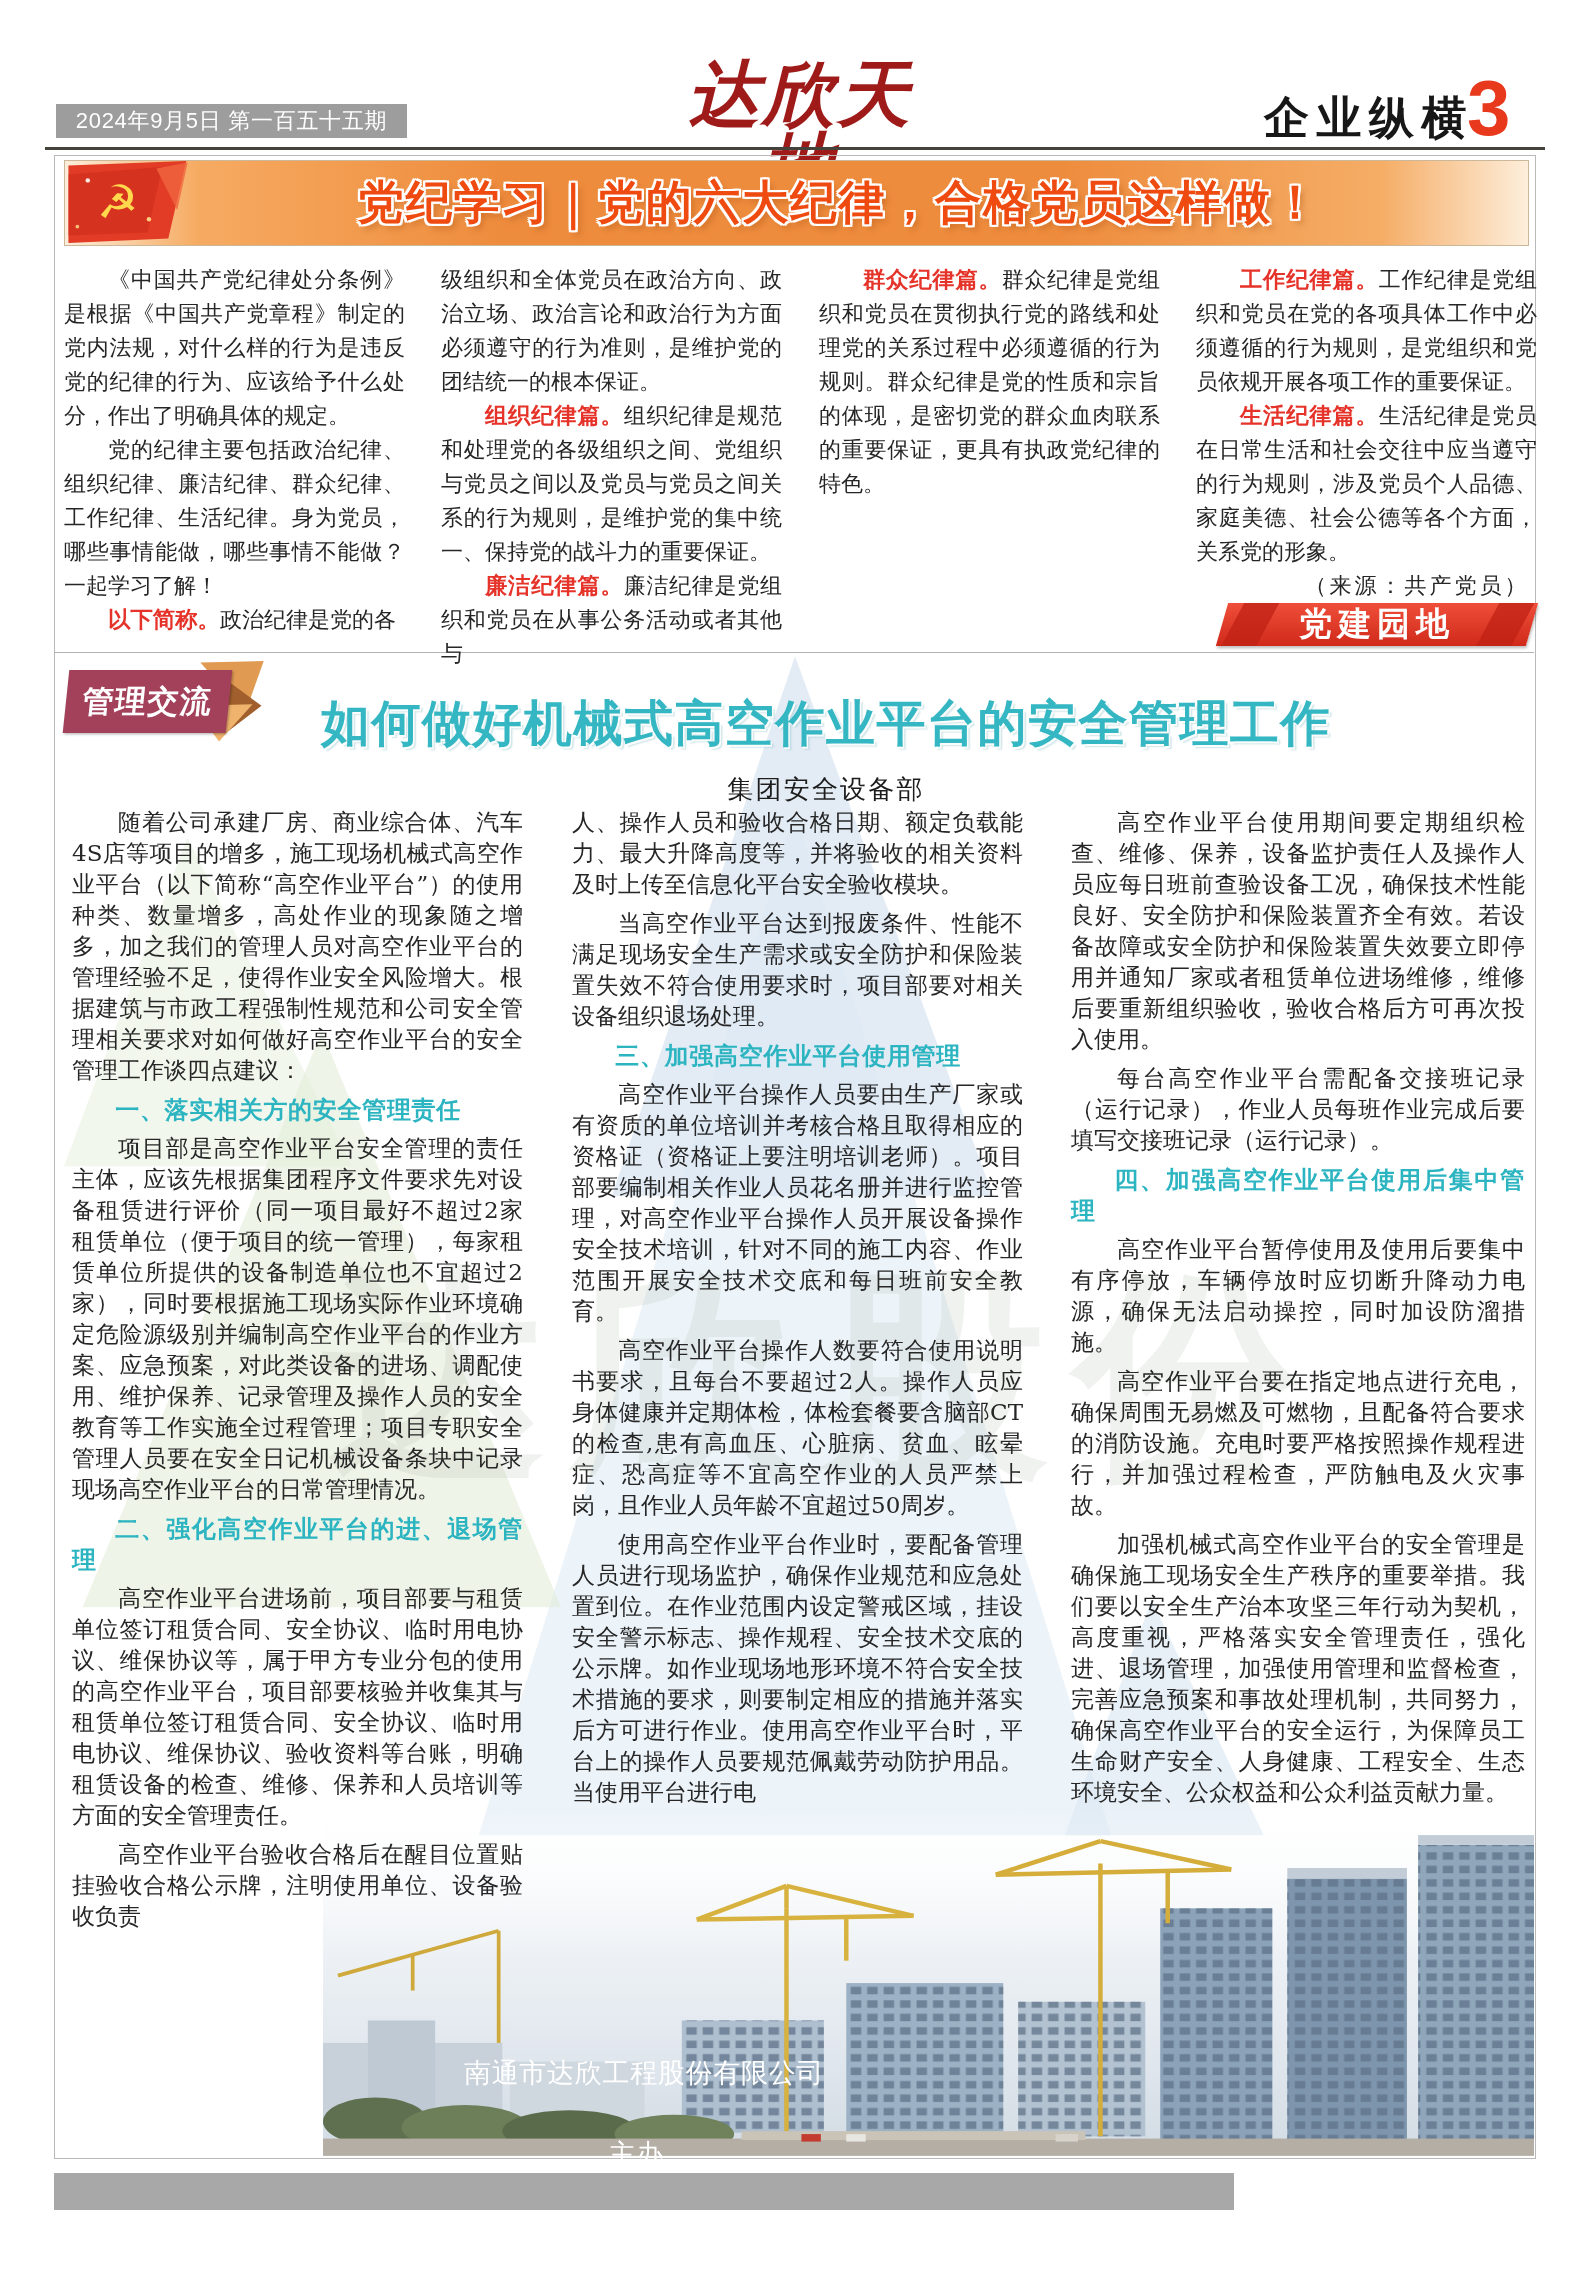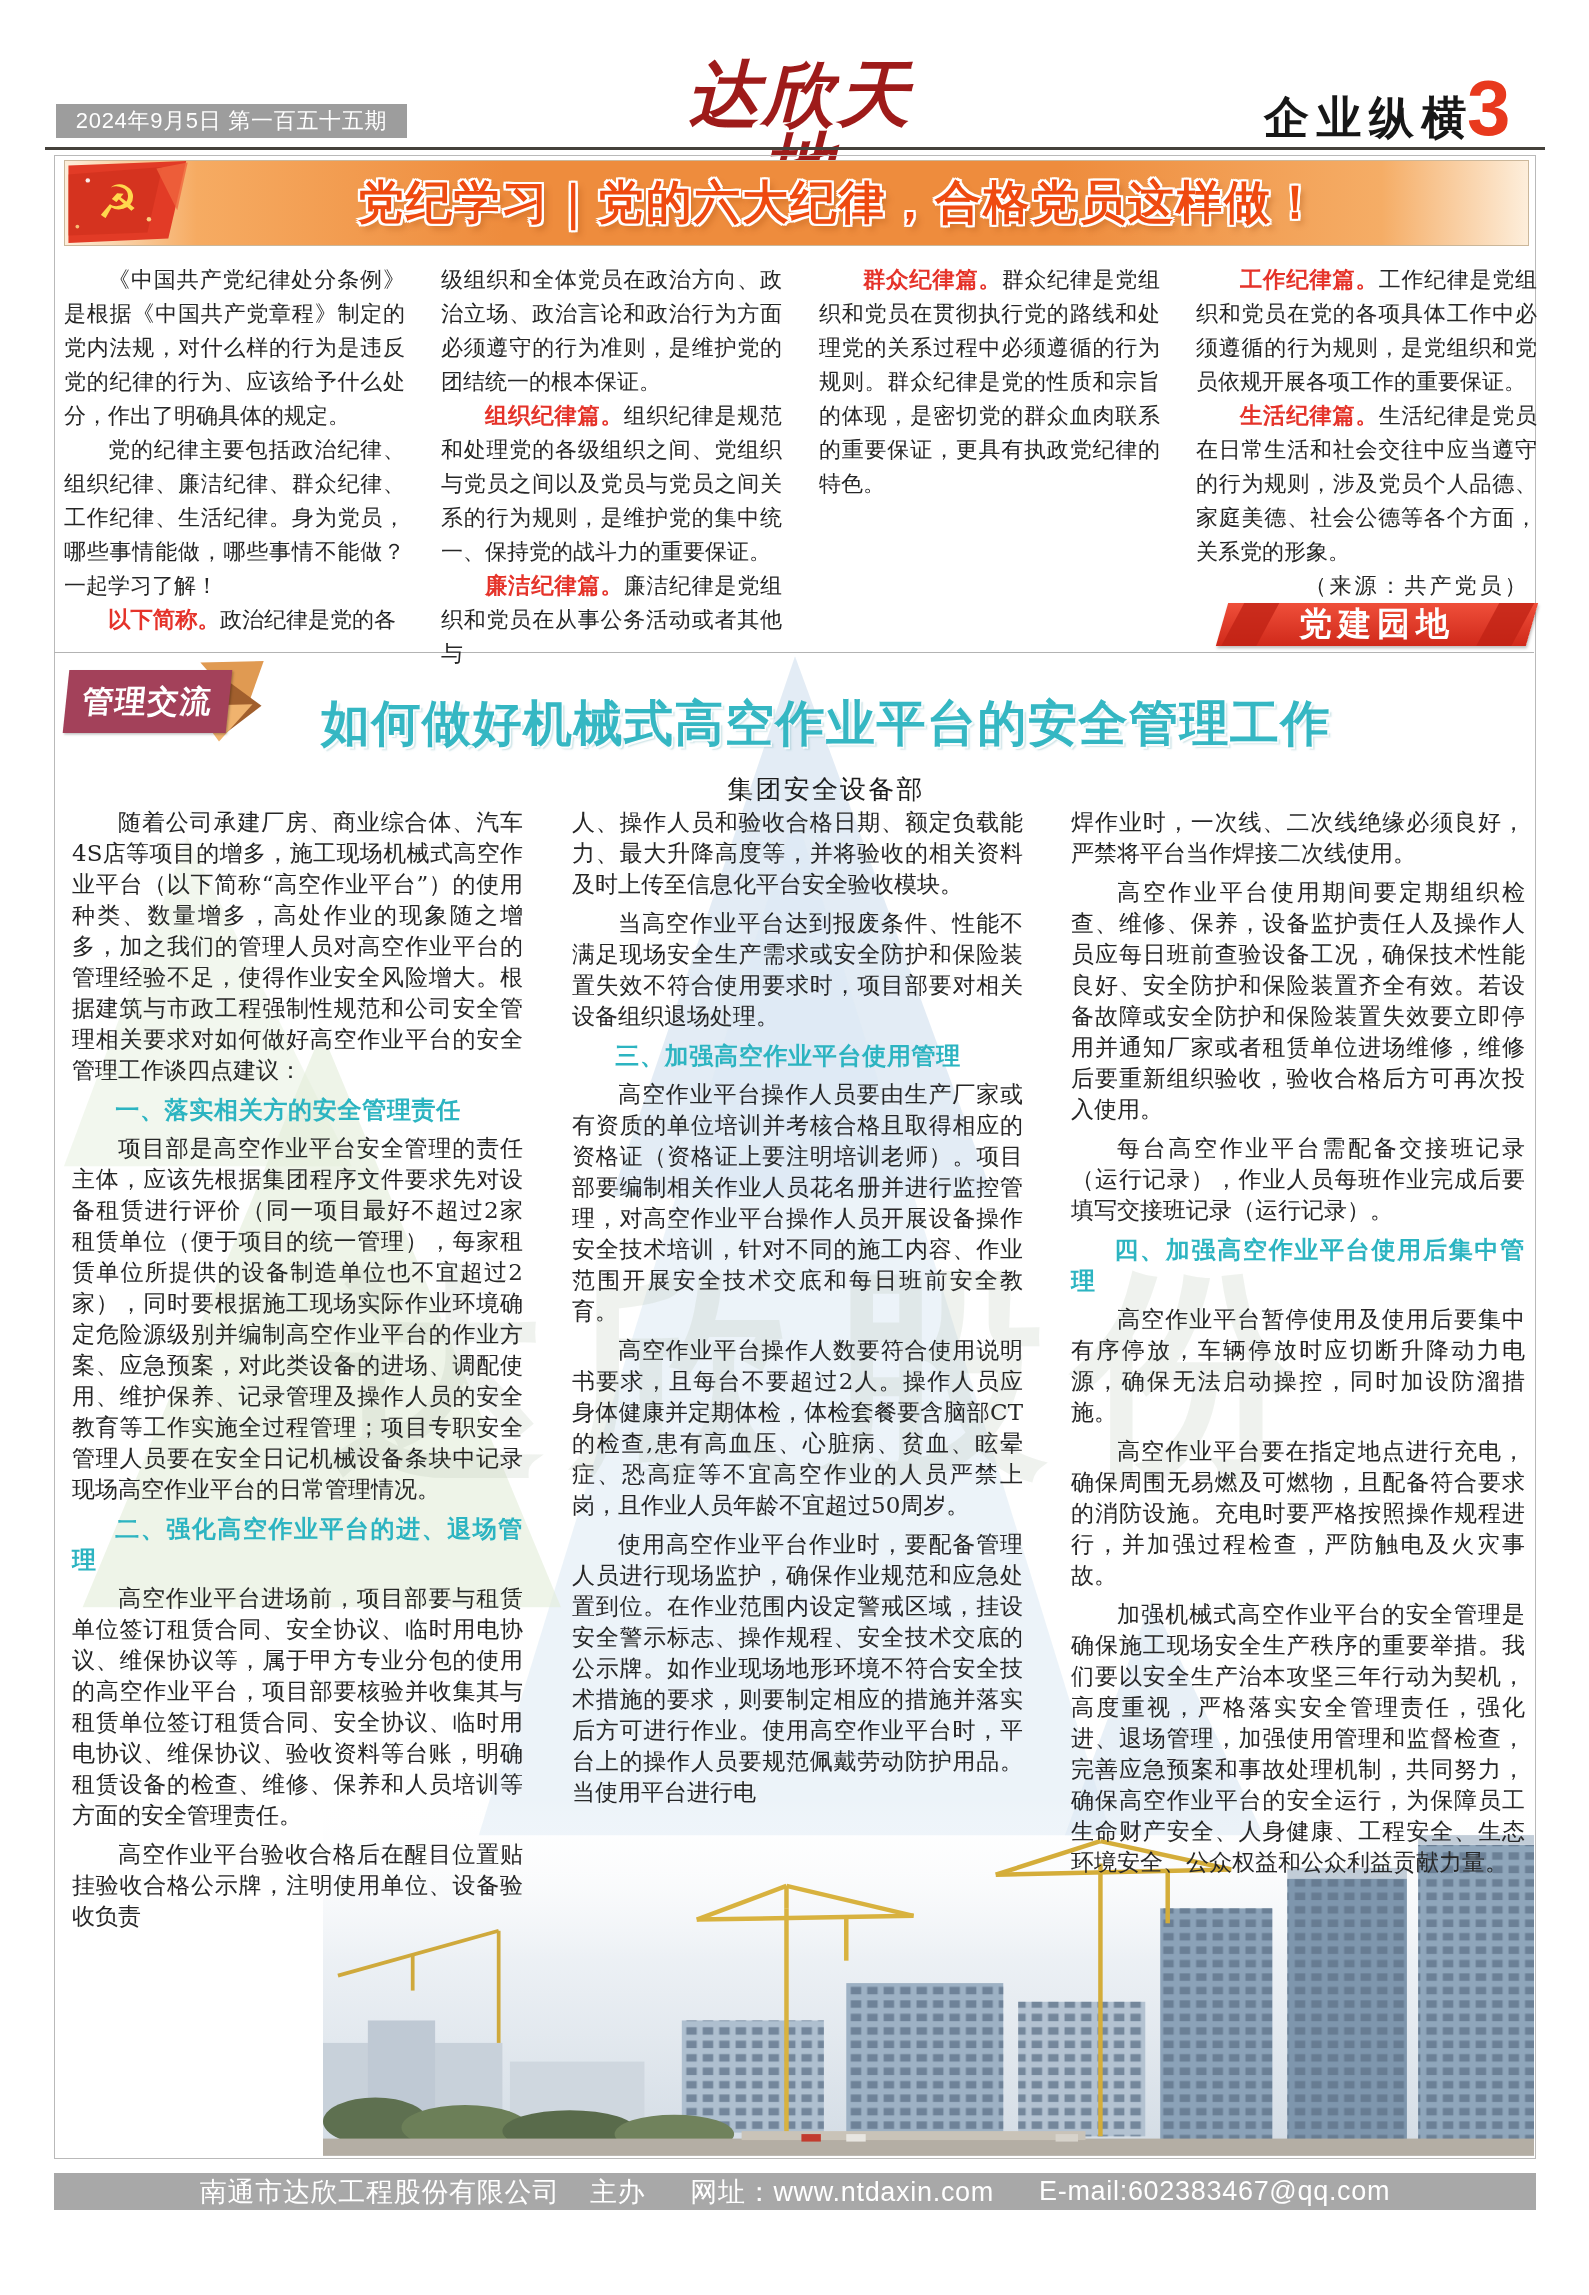--- a/index.html
+++ b/index.html
@@ -115,23 +115,23 @@
     left:322px;top:1226px;z-index:0;font-size:224px;font-weight:bold;
     color:#b9c6b4;opacity:.22;letter-spacing:27px;font-family:"DejaVu Serif",serif;
     white-space:nowrap;
   }
 
   
   .photo{left:323px;top:1796px;width:1211px;height:360px;z-index:1;overflow:hidden;}
 
   
   .footer{
-    left:54px;top:2173px;width:1482px;height:37px;background:#a8a8a8;color:#fff;
+    left:54px;top:2173px;width:1180px;height:37px;background:#a8a8a8;color:#fff;
     font-family:"Liberation Sans",sans-serif;font-size:27px;display:flex;
-    align-items:center;justify-content:center;gap:45px;z-index:2;letter-spacing:0.7px;
+    align-items:center;justify-content:center;gap:45px;z-index:2;letter-spacing:0.7px;flex-direction:column;
   }
   .footer .gap-sm{margin-left:-15px;}
 </style>
 </head>
 <body>
 
 <div class="abs date-box">2024年9月5日 第一百五十五期</div>
 <div class="abs masthead">达欣天地</div>
 <div class="abs section-label">企业纵横</div>
 <div class="abs page-num">3</div>
@@ -208,21 +208,20 @@
 </div>
 <div class="abs a2col a2c2">
   <p class="cont">人、操作人员和验收合格日期、额定负载能力、最大升降高度等，并将验收的相关资料及时上传至信息化平台安全验收模块。</p>
   <p>当高空作业平台达到报废条件、性能不满足现场安全生产需求或安全防护和保险装置失效不符合使用要求时，项目部要对相关设备组织退场处理。</p>
   <p class="subhead">三、加强高空作业平台使用管理</p>
   <p>高空作业平台操作人员要由生产厂家或有资质的单位培训并考核合格且取得相应的资格证（资格证上要注明培训老师）。项目部要编制相关作业人员花名册并进行监控管理，对高空作业平台操作人员开展设备操作安全技术培训，针对不同的施工内容、作业范围开展安全技术交底和每日班前安全教育。</p>
   <p>高空作业平台操作人数要符合使用说明书要求，且每台不要超过2人。操作人员应身体健康并定期体检，体检套餐要含脑部CT的检查,患有高血压、心脏病、贫血、眩晕症、恐高症等不宜高空作业的人员严禁上岗，且作业人员年龄不宜超过50周岁。</p>
   <p>使用高空作业平台作业时，要配备管理人员进行现场监护，确保作业规范和应急处置到位。在作业范围内设定警戒区域，挂设安全警示标志、操作规程、安全技术交底的公示牌。如作业现场地形环境不符合安全技术措施的要求，则要制定相应的措施并落实后方可进行作业。使用高空作业平台时，平台上的操作人员要规范佩戴劳动防护用品。当使用平台进行电</p>
 </div>
 <div class="abs a2col a2c3">
-  <p class="cont">焊作业时，一次线、二次线绝缘必须良好，严禁将平台当作焊接二次线使用。</p>
   <p>高空作业平台使用期间要定期组织检查、维修、保养，设备监护责任人及操作人员应每日班前查验设备工况，确保技术性能良好、安全防护和保险装置齐全有效。若设备故障或安全防护和保险装置失效要立即停用并通知厂家或者租赁单位进场维修，维修后要重新组织验收，验收合格后方可再次投入使用。</p>
   <p>每台高空作业平台需配备交接班记录（运行记录），作业人员每班作业完成后要填写交接班记录（运行记录）。</p>
   <p class="subhead">四、加强高空作业平台使用后集中管理</p>
   <p>高空作业平台暂停使用及使用后要集中有序停放，车辆停放时应切断升降动力电源，确保无法启动操控，同时加设防溜措施。</p>
   <p>高空作业平台要在指定地点进行充电，确保周围无易燃及可燃物，且配备符合要求的消防设施。充电时要严格按照操作规程进行，并加强过程检查，严防触电及火灾事故。</p>
   <p>加强机械式高空作业平台的安全管理是确保施工现场安全生产秩序的重要举措。我们要以安全生产治本攻坚三年行动为契机，高度重视，严格落实安全管理责任，强化进、退场管理，加强使用管理和监督检查，完善应急预案和事故处理机制，共同努力，确保高空作业平台的安全运行，为保障员工生命财产安全、人身健康、工程安全、生态环境安全、公众权益和公众利益贡献力量。</p>
 </div>
 
 <div class="abs photo">
   <svg viewBox="0 0 1620 481" width="1211" height="360">

